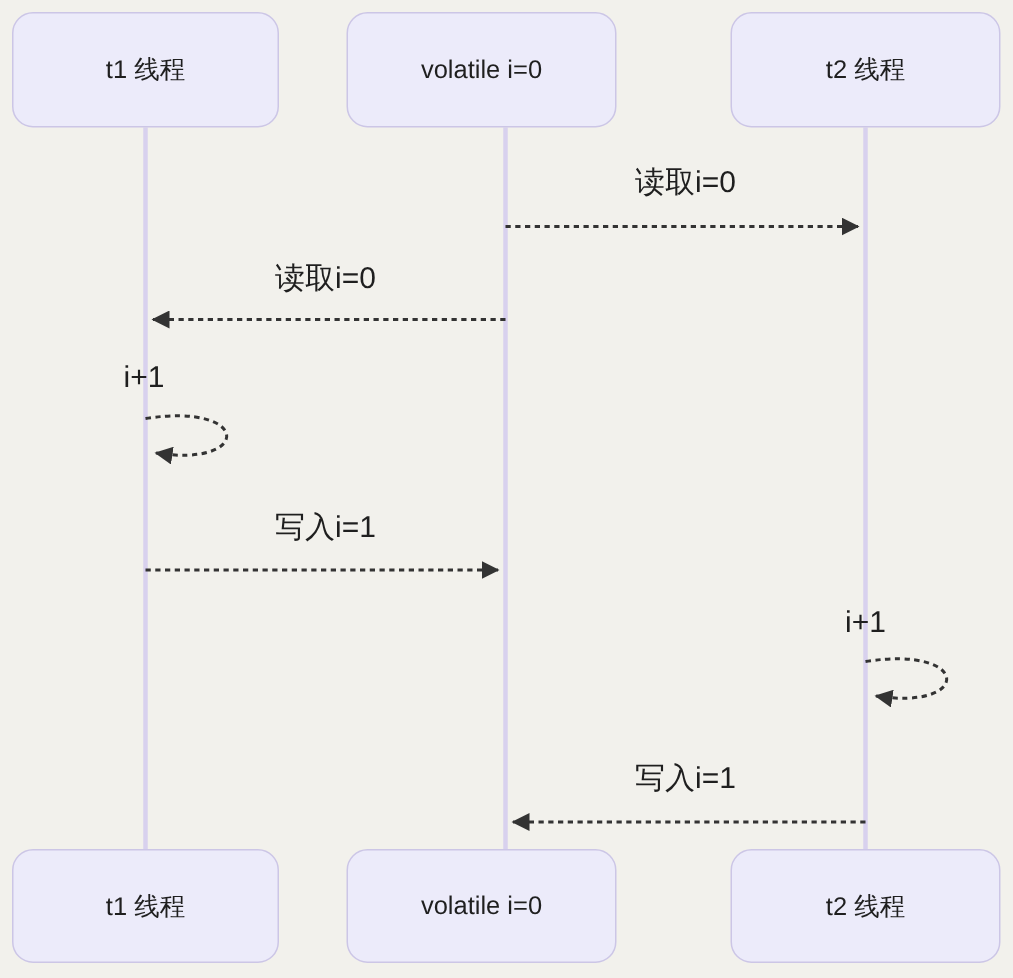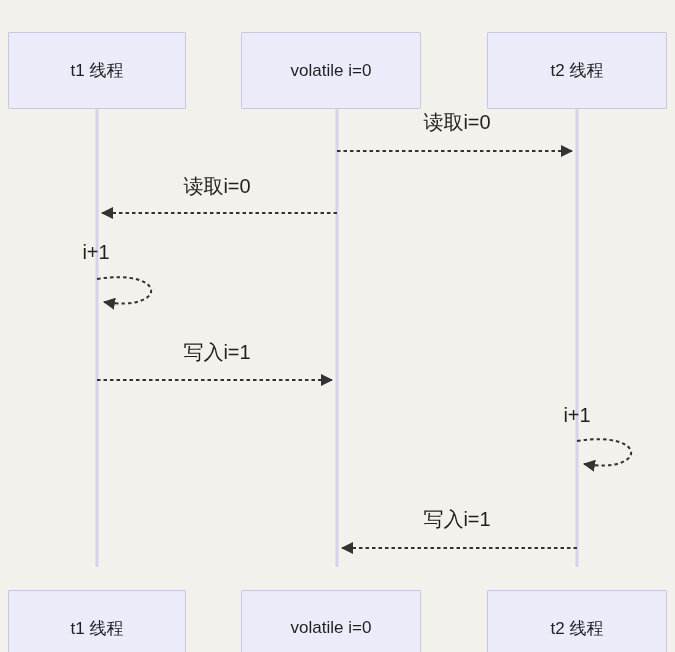--- a/index.html
+++ b/index.html
@@ -36,32 +36,31 @@
     stroke-width: 2;
     stroke-dasharray: 3.5, 3;
     fill: none;
   }
   .arrowhead { fill: var(--arrow); }
   .actor {
     position: absolute;
     height: 77px;
     background: var(--actor-fill);
     border: 1px solid var(--actor-border);
-    border-radius: 1px;
+    border-radius: 14px;
     display: flex;
     align-items: center;
     justify-content: center;
     font-size: 17px;
     color: var(--text);
-    margin-top: 24px;
   }
   .actor.top { top: 8px; }
   .actor.bottom { top: 566px; height: 76px; }
   .actor-t1 { left: 8px; width: 178px; }
-  .actor-volatile { left: 241px; width: 180px; }
+  .actor-volatile { left: 231px; width: 180px; }
   .actor-t2 { left: 487px; width: 180px; align-items: center; }
   .msg-label {
     position: absolute;
     transform: translateX(-50%);
     font-size: 20px;
     line-height: 20px;
     color: var(--text);
     white-space: nowrap;
   }
 </style>

